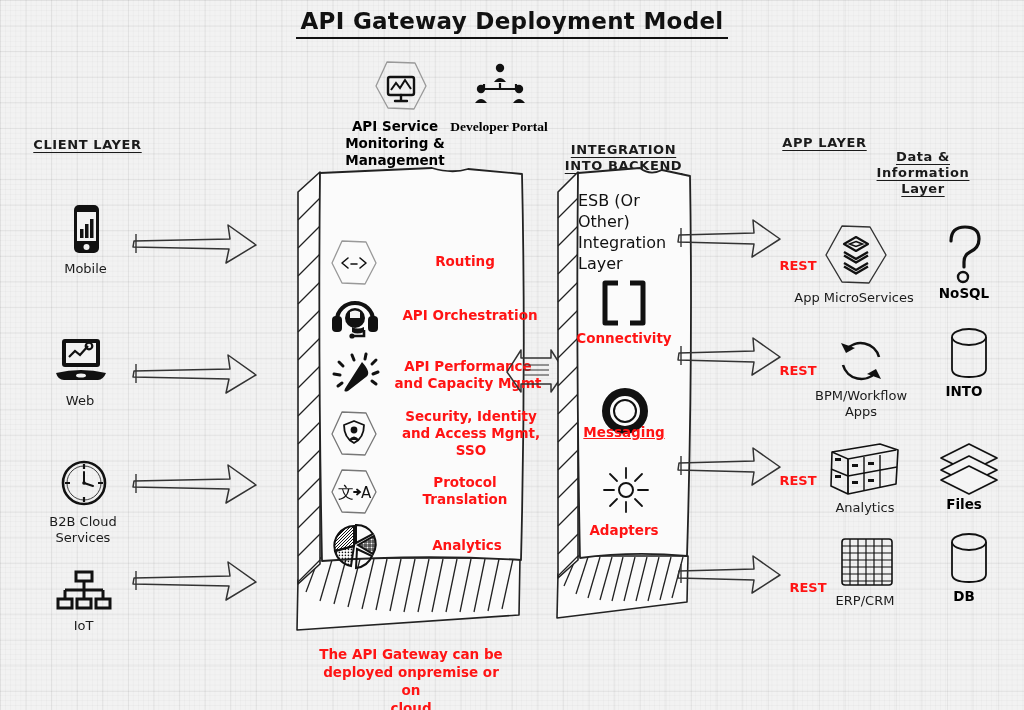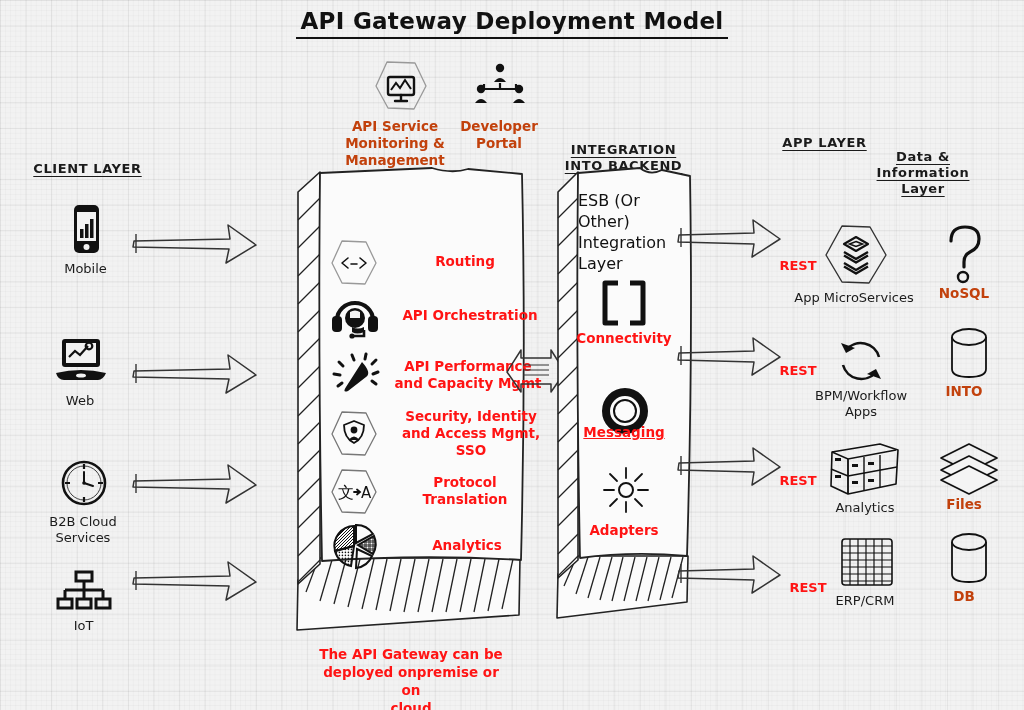--- a/index.html
+++ b/index.html
@@ -50,21 +50,21 @@
   .layer-head u { text-decoration: underline; text-underline-offset: 3px; }
 
   .node-label {
     font-size: 13px;
     color: #1b1b1b;
     text-align: center;
     line-height: 16px;
   }
   .red-label {
     font-size: 13.5px;
-    color: #c2410c;
+    color: #000000;
     text-align: center;
     line-height: 17px;
     font-weight: bold;
   }
   .box-title {
     font-size: 16px;
     color: #111;
     line-height: 21px;
   }
   .feature-label {
@@ -118,24 +118,24 @@
       <svg width="56" height="50" viewBox="0 0 56 50">
         <circle cx="28" cy="6" r="4.2" fill="#111"></circle>
         <path d="M22 20 q6 -8 12 0 z" fill="#111"></path>
         <circle cx="9" cy="27" r="4.2" fill="#111"></circle>
         <path d="M3 41 q6 -8 12 0 z" fill="#111"></path>
         <circle cx="47" cy="27" r="4.2" fill="#111"></circle>
         <path d="M41 41 q6 -8 12 0 z" fill="#111"></path>
         <path d="M28 21 L28 27 M28 27 L12 27 M28 27 L44 27 M12 27 L12 22 M44 27 L44 22" stroke="#111" stroke-width="2.2" fill="none"></path>
       </svg>
     </div>
-    <div class="red-label" style="position:absolute; left:-8px; top:56px; width:126px; white-space:pre-line;">Developer Portal</div>
-  </div>
-
-  <div class="abs layer-head" style="left:20px; top:137px; width:135px;margin-top:24px;">
+    <div class="red-label" style="position:absolute; left:-8px; top:56px; width:126px; white-space:pre-line;font-family:Liberation Serif, serif;">Developer Portal</div>
+  </div>
+
+  <div class="abs layer-head" style="left:20px; top:137px; width:135px;">
     <u>CLIENT LAYER</u>
   </div>
   <div class="abs layer-head" style="left:556px; top:126px; width:135px; white-space:pre-line;">
     <u>INTEGRATION
 INTO BACKEND</u>
   </div>
   <div class="abs layer-head" style="left:762px; top:135px; width:125px;">
     <u>APP LAYER</u>
   </div>
   <div class="abs layer-head" style="left:857px; top:133px; width:132px; white-space:pre-line;">

